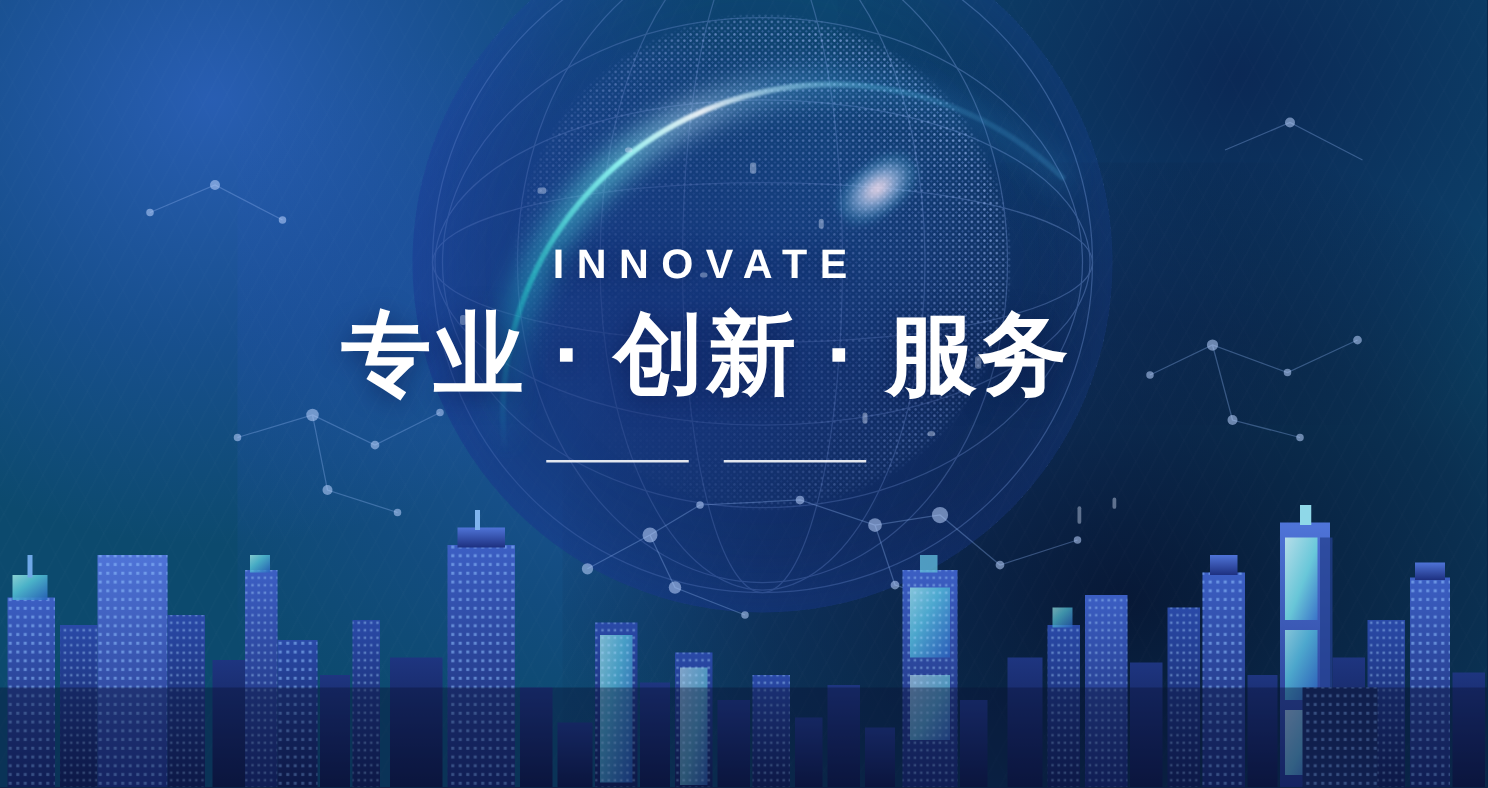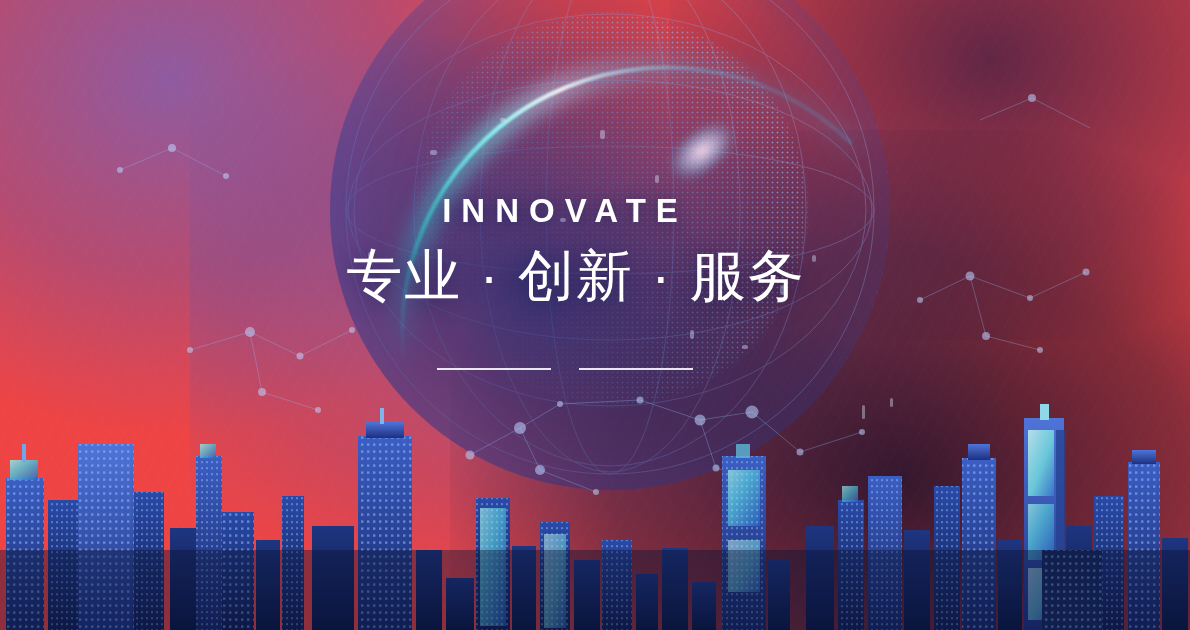--- a/index.html
+++ b/index.html
@@ -2,21 +2,21 @@
 <html><head>
 <meta charset="utf-8">
 <style>
   html,body{margin:0;padding:0;background:#0a1030;}
   body{font-family:"Liberation Sans","DejaVu Sans",sans-serif;}
 
   .banner{
     position:relative;
     width:1190px;height:630px;
     overflow:hidden;
-    background:#ef4444;
+    background:#0c4a6e;
   }
 
   
   .bg-base{
     position:absolute;inset:0;
     background:
       radial-gradient(130% 110% at 2% -10%, #2e56c8 0%, #2murder 0%, transparent 0%),
       linear-gradient(128deg,
         #2a52c4 0%,
         #2449b6 12%,
@@ -124,25 +124,24 @@
     text-align:center;
     color:#ffffff;
     font-size:33px;font-weight:bold;
     letter-spacing:10px;
     text-shadow:0 2px 14px rgba(10,25,80,.55);
   }
   .headline{
     position:absolute;left:0;top:246px;width:1130px;
     text-align:center;
     color:#ffffff;
-    font-size:56px;font-weight:normal;
+    font-size:72px;font-weight:bold;
     letter-spacing:2px;
     line-height:1.08;
     text-shadow:0 3px 20px rgba(8,20,70,.55);
-    padding-left:11px;
   }
   .subline{
     position:absolute;left:0;top:368px;width:1130px;
     display:flex;align-items:center;justify-content:center;gap:28px;
   }
   .rule{
     display:block;width:114px;height:2px;
     background:rgba(255,255,255,.88);
   }
   .subtitle{

